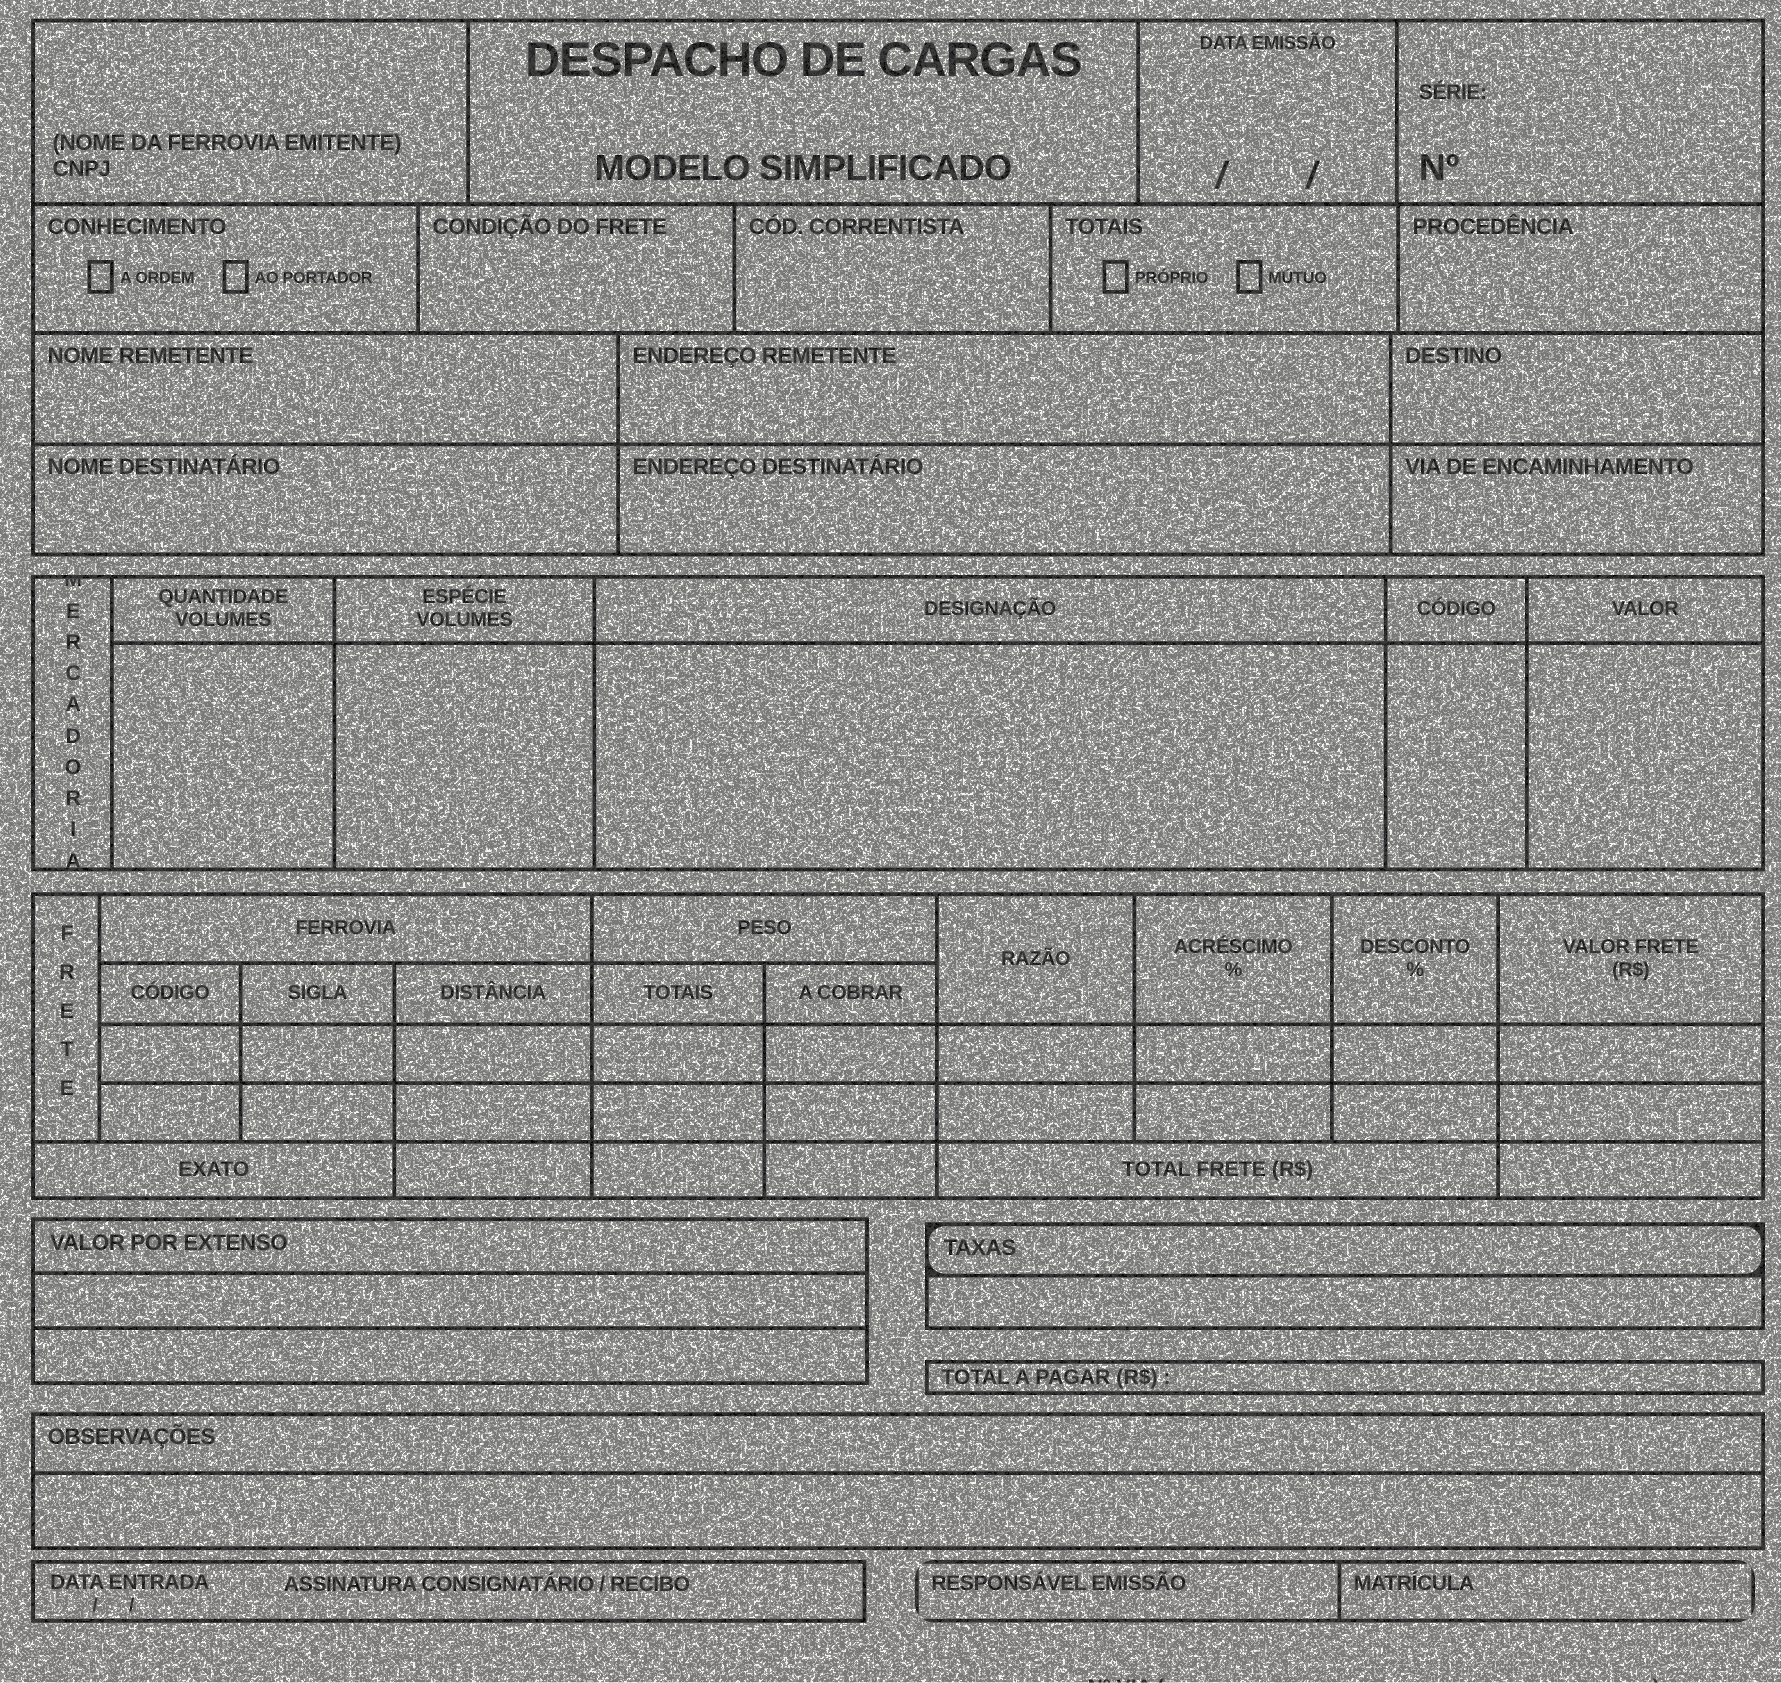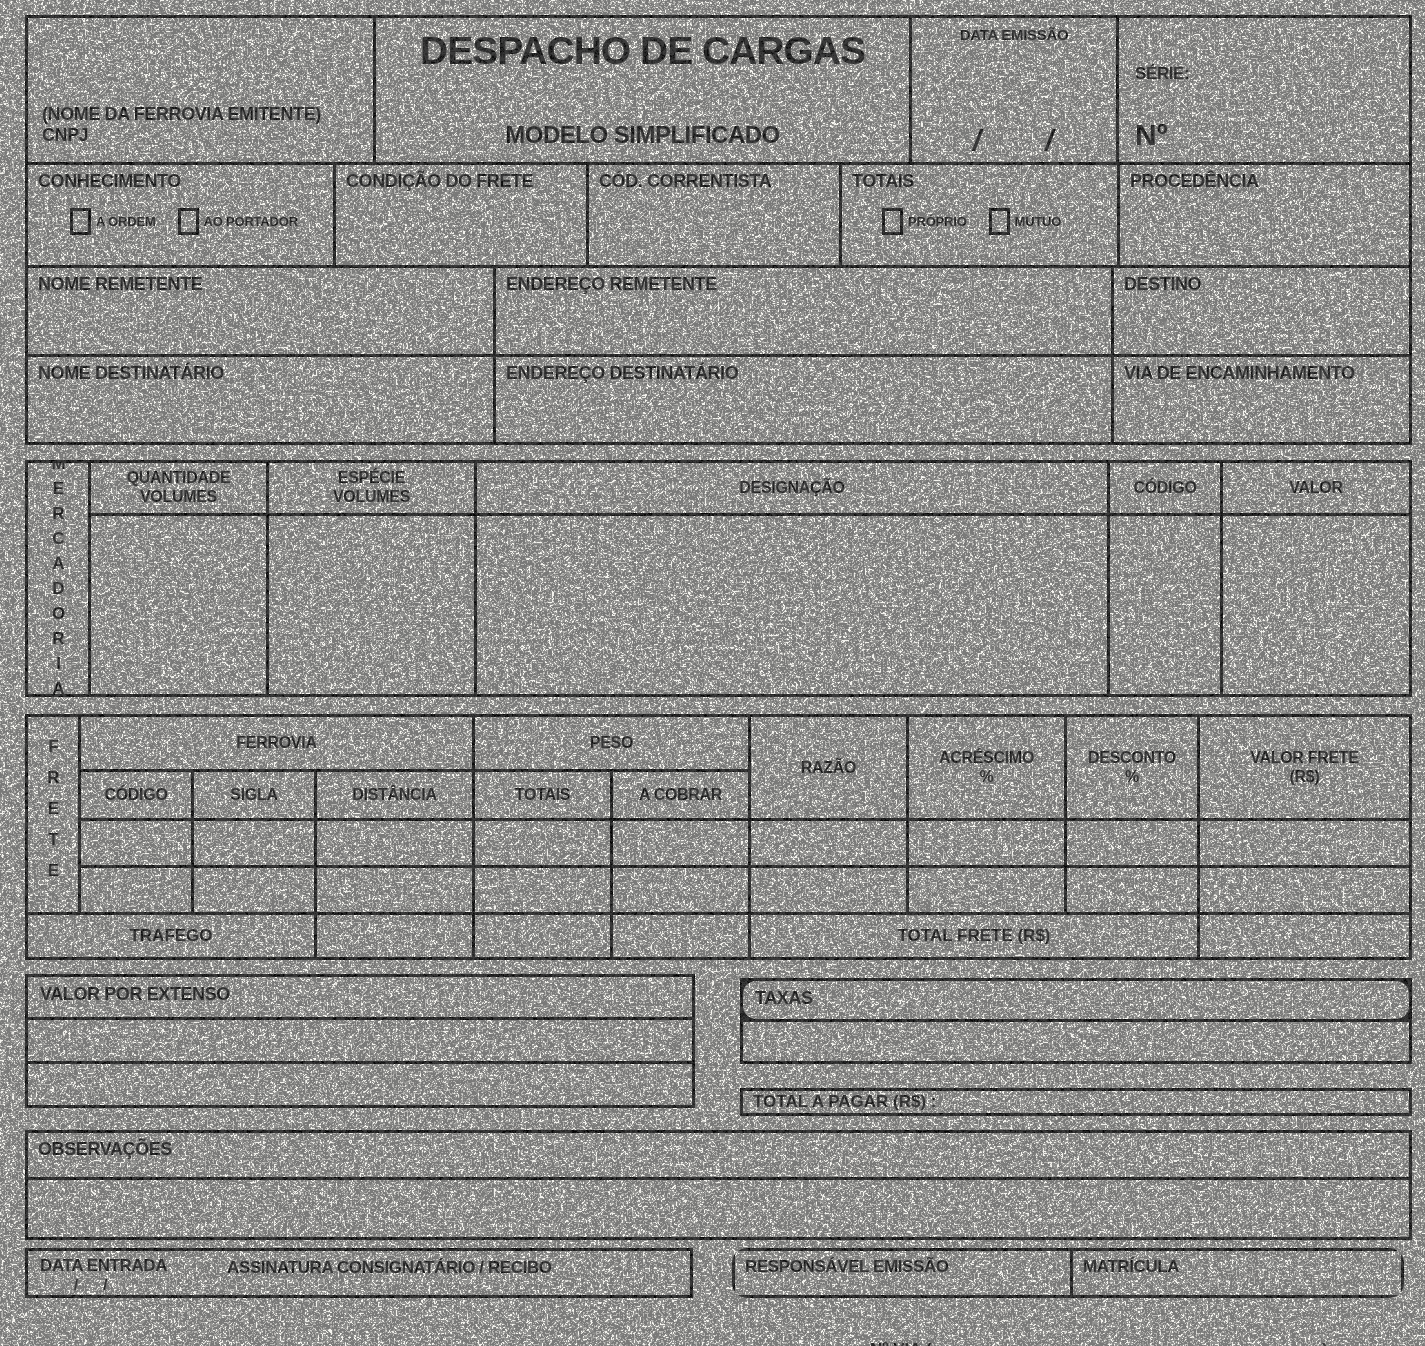--- a/index.html
+++ b/index.html
@@ -35,21 +35,21 @@
   .pre { white-space: pre-line; line-height: 1.18; }
   .prespace { white-space: pre; }
 
   .vlabel {
     display: flex; align-items: center; justify-content: center;
     writing-mode: vertical-rl; text-orientation: upright;
     font-size: 17px; letter-spacing: 6px; padding: 4px 0;
   }
 
   .title1 { font-size: 39px; letter-spacing: -1px; line-height: 1.05; }
-  .title2 { font-size: 24px; letter-spacing: -0.5px; line-height: 1.1; margin-top: 44px; }
+  .title2 { font-size: 29px; letter-spacing: -0.5px; line-height: 1.1; margin-top: 44px; }
 
   .checkrow { display: flex; align-items: center; gap: 22px; margin-top: 16px; text-align: right; }
   .checkitem { display: flex; align-items: center; gap: 5px; }
   .checkbox {
     width: 21px; height: 27px; border: 3px solid #050505;
     display: inline-block; flex: 0 0 auto; background: #f5f4ef;
   }
   .checklabel { font-size: 13px; letter-spacing: -0.2px; }
 
   .slashes-big { font-size: 30px; font-style: italic; letter-spacing: 2px; }
@@ -188,21 +188,21 @@
     <div class="cell" style="grid-column:2; grid-row:4;"></div>
     <div class="cell" style="grid-column:3; grid-row:4;"></div>
     <div class="cell" style="grid-column:4; grid-row:4;"></div>
     <div class="cell" style="grid-column:5; grid-row:4;"></div>
     <div class="cell" style="grid-column:6; grid-row:4;"></div>
     <div class="cell" style="grid-column:7; grid-row:4;"></div>
     <div class="cell" style="grid-column:8; grid-row:4;"></div>
     <div class="cell" style="grid-column:9; grid-row:4;"></div>
     <div class="cell" style="grid-column:10; grid-row:4;"></div>
 
-    <div class="cell center" style="grid-column:1 / 4; grid-row:5; font-size:17px;">TRAFEGO</div>
+    <div class="cell center" style="grid-column:1 / 4; grid-row:5; font-size:17px;">EXATO</div>
     <div class="cell" style="grid-column:4; grid-row:5;"></div>
     <div class="cell" style="grid-column:5; grid-row:5;"></div>
     <div class="cell" style="grid-column:6; grid-row:5;"></div>
     <div class="cell center" style="grid-column:7 / 10; grid-row:5; font-size:17px;">TOTAL FRETE (R$)</div>
     <div class="cell" style="grid-column:10; grid-row:5;"></div>
   </div>
 
   <div class="tbl" style="left:25px; top:974px; width:670px; height:134px; grid-template-rows:40px 1fr 1fr;">
     <div class="cell" style="padding:7px 12px;">
       <span class="lbl">VALOR POR EXTENSO</span>

